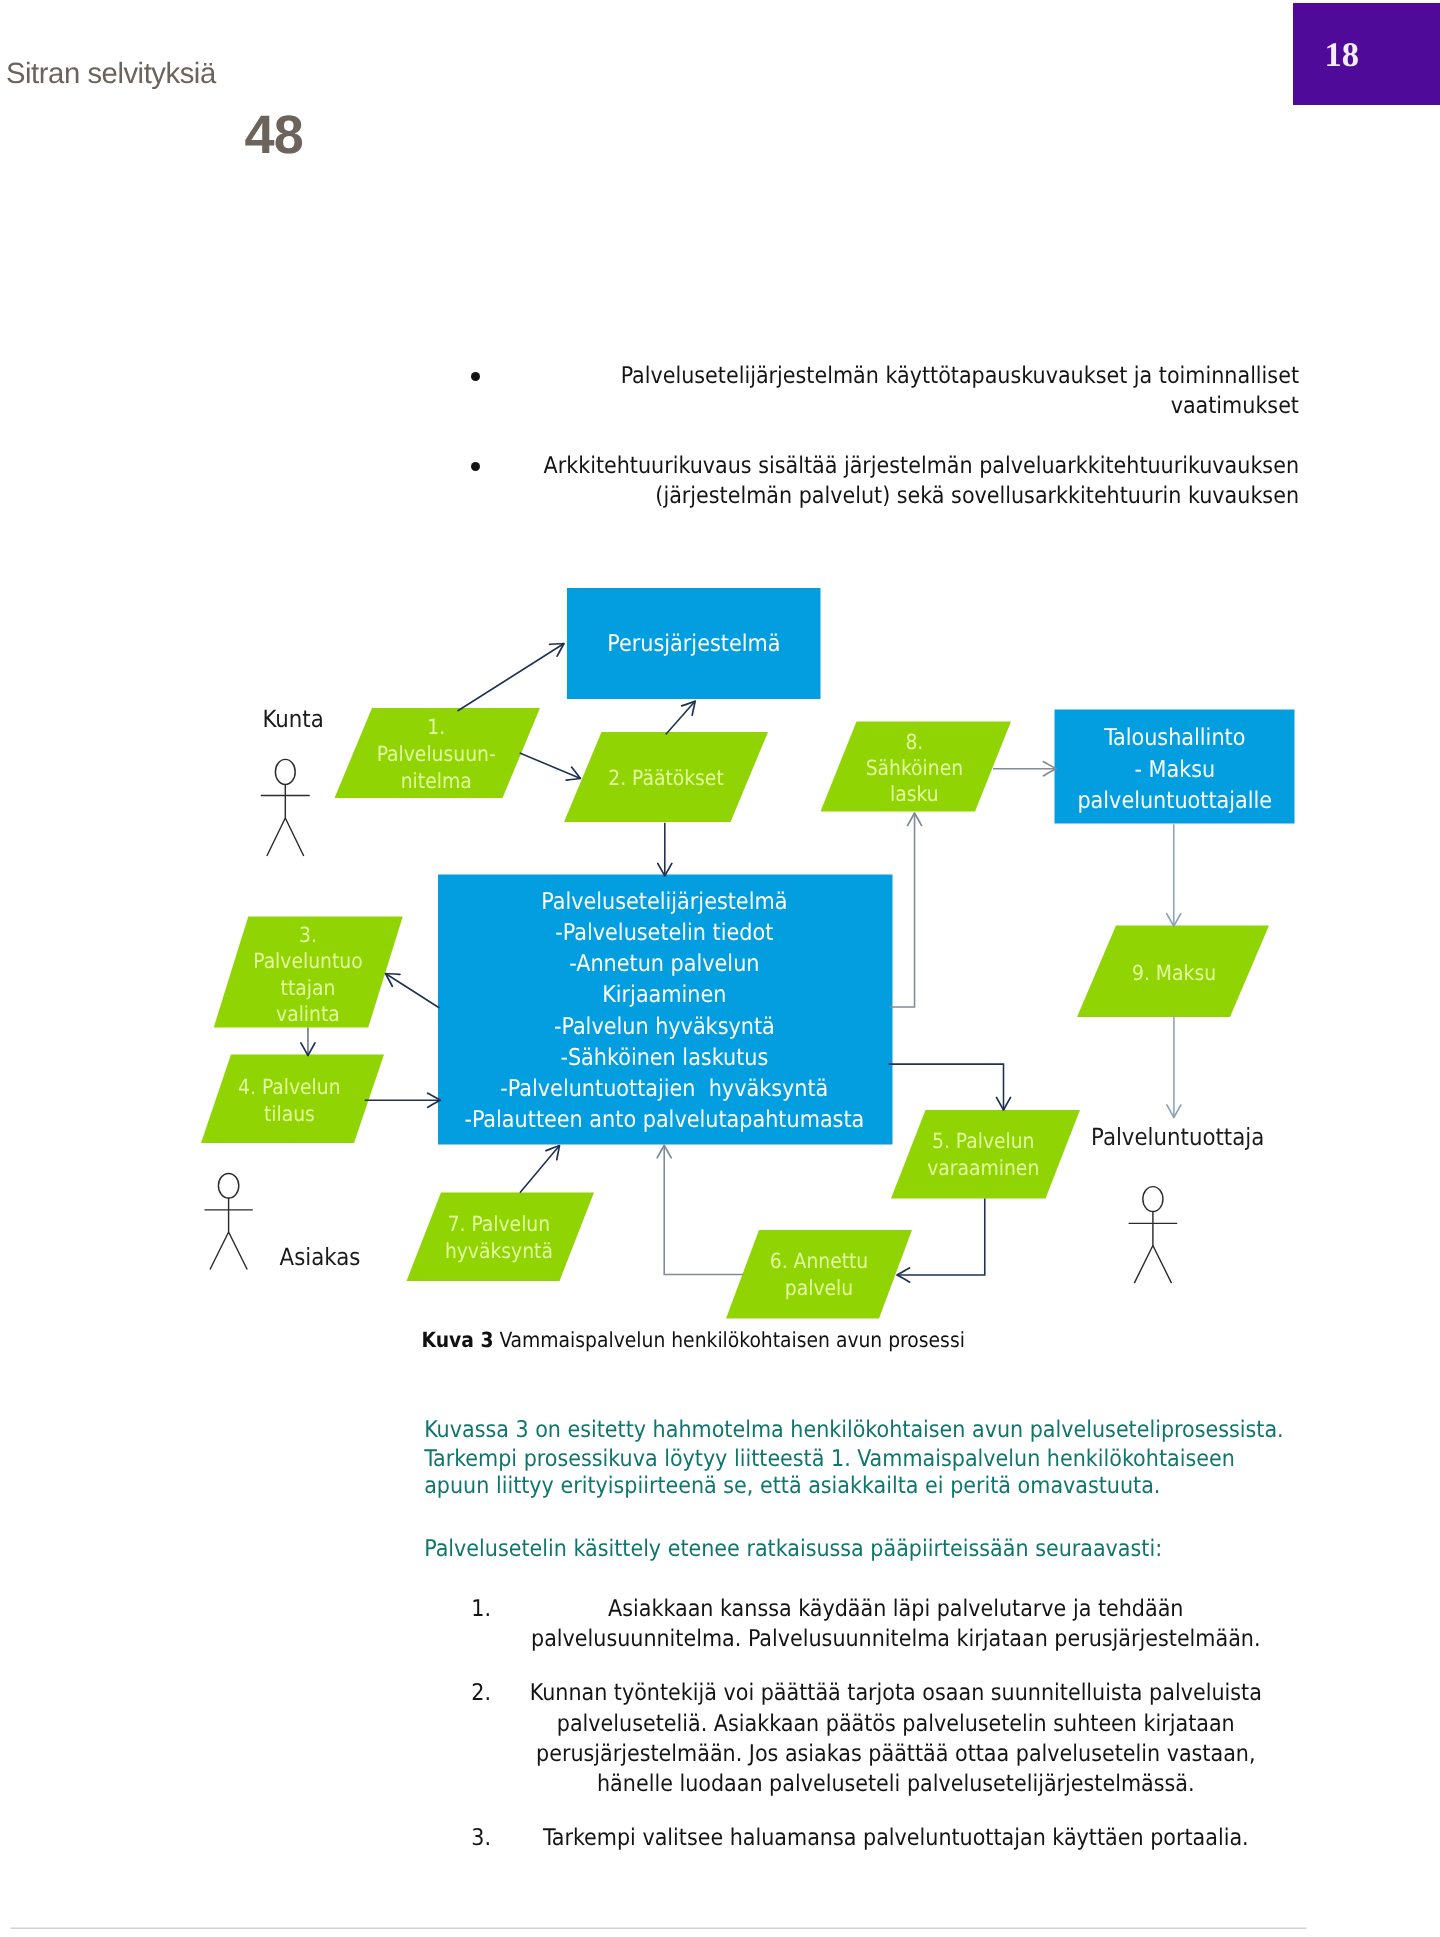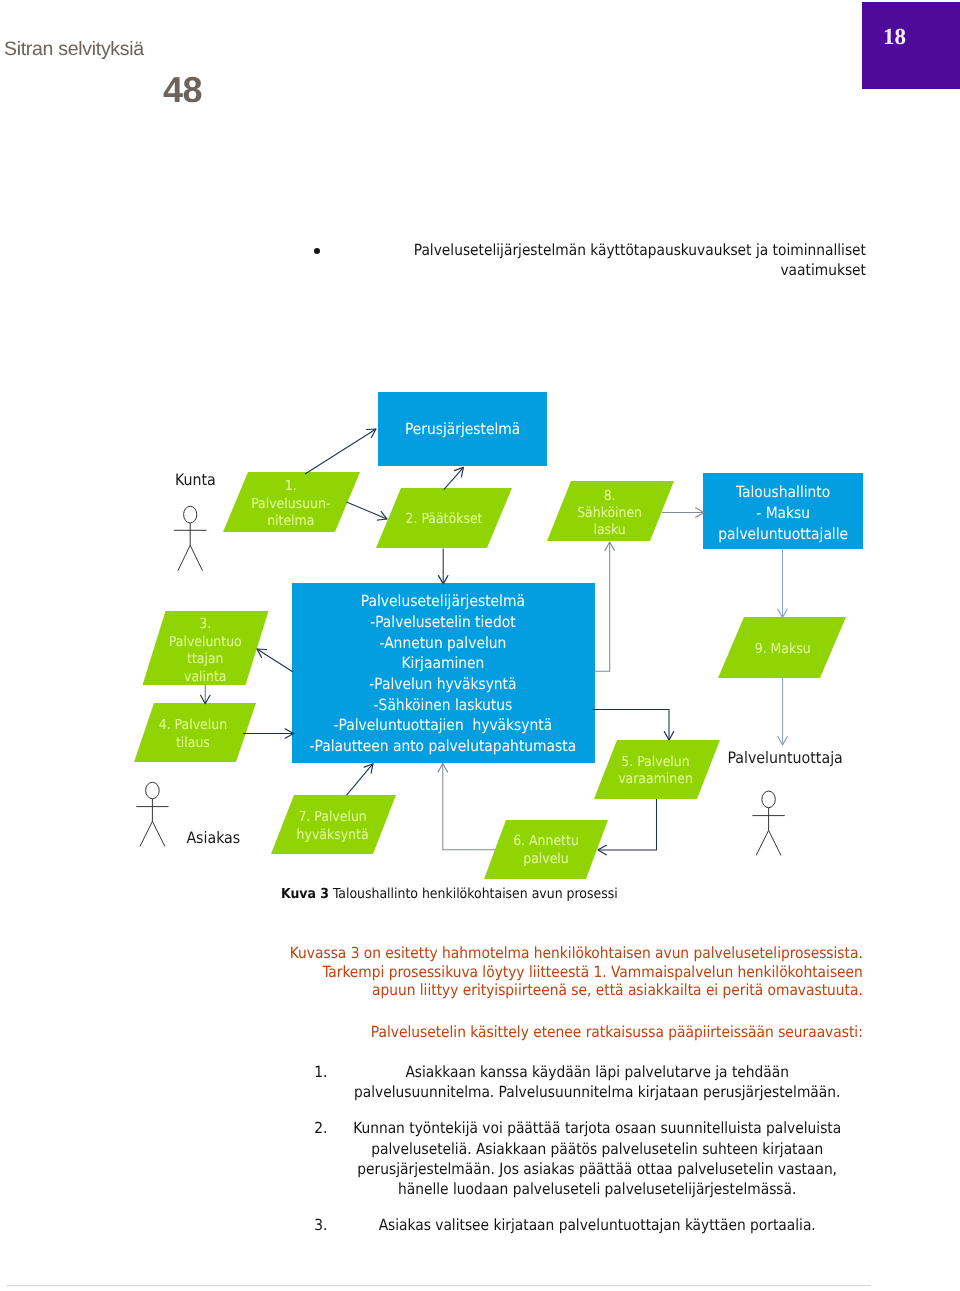--- a/index.html
+++ b/index.html
@@ -4,33 +4,33 @@
 <style>
 html,body{margin:0;padding:0;}
 body{width:960px;height:1291px;background:#ffffff;position:relative;overflow:hidden;
      font-family:"DejaVu Sans Condensed","DejaVu Sans",sans-serif;
      -webkit-font-smoothing:antialiased;text-rendering:geometricPrecision;}
 
 #hdr-title{position:absolute;left:4px;top:38px;font-size:19.5px;font-weight:normal;color:#6b635c;
            letter-spacing:-0.3px;white-space:nowrap;font-family:"Liberation Sans",sans-serif;}
 #hdr-num{position:absolute;left:163px;top:25px;font-size:36px;font-weight:bold;color:#6b635c;
          letter-spacing:-0.5px;font-family:"Liberation Sans",sans-serif;margin-top:44px;}
-#hdr-badge{position:absolute;left:862px;top:2px;width:98px;height:87px;background:#4f0a99;}
+#hdr-badge{position:absolute;left:862px;top:2px;width:98px;height:68px;background:#4f0a99;}
 #hdr-page{position:absolute;left:21px;top:22px;font-size:23px;font-weight:bold;color:#f2ecf7;
           font-family:"Liberation Serif",serif;}
 
 #bullets{position:absolute;left:315px;top:240px;width:551px;}
 .bl{position:relative;margin-bottom:19.5px;}
 .bl .dot{position:absolute;left:-1px;top:8px;width:6px;height:6px;border-radius:50%;background:#141414;}
 .bl .btxt{margin-left:31px;font-size:15.33px;line-height:20.3px;color:#141414;text-align:right;}
 
 #caption{position:absolute;left:281px;top:885.5px;font-size:13.9px;color:#111;white-space:nowrap;}
 #caption .cb{font-weight:bold;margin-top:44px;}
 
-.para{position:absolute;font-size:15.33px;line-height:18.5px;color:#c2410c;text-align:right;}
+.para{position:absolute;font-size:15.33px;line-height:18.5px;color:#0f766e;}
 #p1{left:282.8px;top:944px;width:580px;}
 #p2{left:282.8px;top:1022.5px;width:580px;}
 
 #nums{position:absolute;left:314.2px;top:1062px;width:535.5px;}
 .nrow{position:relative;margin-bottom:16px;}
 .nrow .nn{position:absolute;left:0;top:0;font-size:15.33px;line-height:20.2px;color:#141414;}
 .nrow .nt{margin-left:30.5px;font-size:15.33px;line-height:20.2px;color:#141414;text-align:center;}
 
 #frule{position:absolute;left:7px;top:1285px;width:864px;height:1.2px;background:#d2d2d2;}
 
@@ -43,20 +43,24 @@
 <div id="hdr-title">Sitran selvityksiä</div>
 <div id="hdr-num">48</div>
 <div id="hdr-badge">
   <span id="hdr-page">18</span>
 </div>
 
 <div id="bullets">
   <div class="bl">
     <span class="dot"></span>
     <div class="btxt">Palvelusetelijärjestelmän käyttötapauskuvaukset ja toiminnalliset vaatimukset</div>
+  </div>
+  <div class="bl">
+    <span class="dot"></span>
+    <div class="btxt">Arkkitehtuurikuvaus sisältää järjestelmän palveluarkkitehtuurikuvauksen (järjestelmän palvelut) sekä sovellusarkkitehtuurin kuvauksen</div>
   </div>
 </div>
 
 <svg id="diagram" width="960" height="900" viewBox="0 0 960 900">
 <defs>
  <marker id="ahD" markerWidth="12" markerHeight="12" refX="9.7" refY="6" orient="auto" markerUnits="userSpaceOnUse">
    <path d="M1.3,1.3 C3.6,2.6 6.6,4.3 9.7,6 C6.6,7.7 3.6,9.4 1.3,10.7" fill="none" stroke="#1f3050" stroke-width="1.15" stroke-linecap="round" stroke-linejoin="round"></path>
  </marker>
  <marker id="ahL" markerWidth="12" markerHeight="12" refX="9.7" refY="6" orient="auto" markerUnits="userSpaceOnUse">
    <path d="M1.3,1.3 C3.6,2.6 6.6,4.3 9.7,6 C6.6,7.7 3.6,9.4 1.3,10.7" fill="none" stroke="#838c96" stroke-width="1.15" stroke-linecap="round" stroke-linejoin="round"></path>
@@ -159,34 +163,34 @@
 <path d="M205.3,685 L205.3,703.7" fill="none" stroke="#6d7685" stroke-width="1.05" marker-end="url(#ahD)"></path>
 <path d="M243.1,733.5 L293.5,733.5" fill="none" stroke="#1f3050" stroke-width="1.05" marker-end="url(#ahD)"></path>
 <path d="M346.6,795.1 L373.0,763.7" fill="none" stroke="#1f3050" stroke-width="1.05" marker-end="url(#ahD)"></path>
 <path d="M593,671.3 L609.7,671.3 L609.7,542" fill="none" stroke="#838c96" stroke-width="1.05" marker-end="url(#ahL)"></path>
 <path d="M592.5,709.4 L669,709.4 L669,740" fill="none" stroke="#1f3050" stroke-width="1.05" marker-end="url(#ahD)"></path>
 <path d="M656.5,799 L656.5,850 L598,850" fill="none" stroke="#1f3050" stroke-width="1.05" marker-end="url(#ahD)"></path>
 <path d="M495.5,849.7 L442.8,849.7 L442.8,763.5" fill="none" stroke="#838c96" stroke-width="1.05" marker-end="url(#ahL)"></path>
 </svg>
 
 <div id="caption">
-  <span class="cb">Kuva 3</span><span> Taloushallinto henkilökohtaisen avun prosessi</span>
+  <span class="cb">Kuva 3</span><span> Vammaispalvelun henkilökohtaisen avun prosessi</span>
 </div>
 
 <div class="para" id="p1">Kuvassa 3 on esitetty hahmotelma henkilökohtaisen avun palveluseteliprosessista. Tarkempi prosessikuva löytyy liitteestä 1. Vammaispalvelun henkilökohtaiseen apuun liittyy erityispiirteenä se, että asiakkailta ei peritä omavastuuta.</div>
 <div class="para" id="p2">Palvelusetelin käsittely etenee ratkaisussa pääpiirteissään seuraavasti:</div>
 
 <div id="nums">
   <div class="nrow">
     <span class="nn">1.</span>
     <div class="nt">Asiakkaan kanssa käydään läpi palvelutarve ja tehdään palvelusuunnitelma. Palvelusuunnitelma kirjataan perusjärjestelmään.</div>
   </div>
   <div class="nrow">
     <span class="nn">2.</span>
     <div class="nt">Kunnan työntekijä voi päättää tarjota osaan suunnitelluista palveluista palveluseteliä. Asiakkaan päätös palvelusetelin suhteen kirjataan perusjärjestelmään. Jos asiakas päättää ottaa palvelusetelin vastaan, hänelle luodaan palveluseteli palvelusetelijärjestelmässä.</div>
   </div>
   <div class="nrow">
     <span class="nn">3.</span>
-    <div class="nt">Asiakas valitsee kirjataan palveluntuottajan käyttäen portaalia.</div>
+    <div class="nt">Tarkempi valitsee haluamansa palveluntuottajan käyttäen portaalia.</div>
   </div>
 </div>
 
 <div id="frule"></div>
 
 </body></html>

